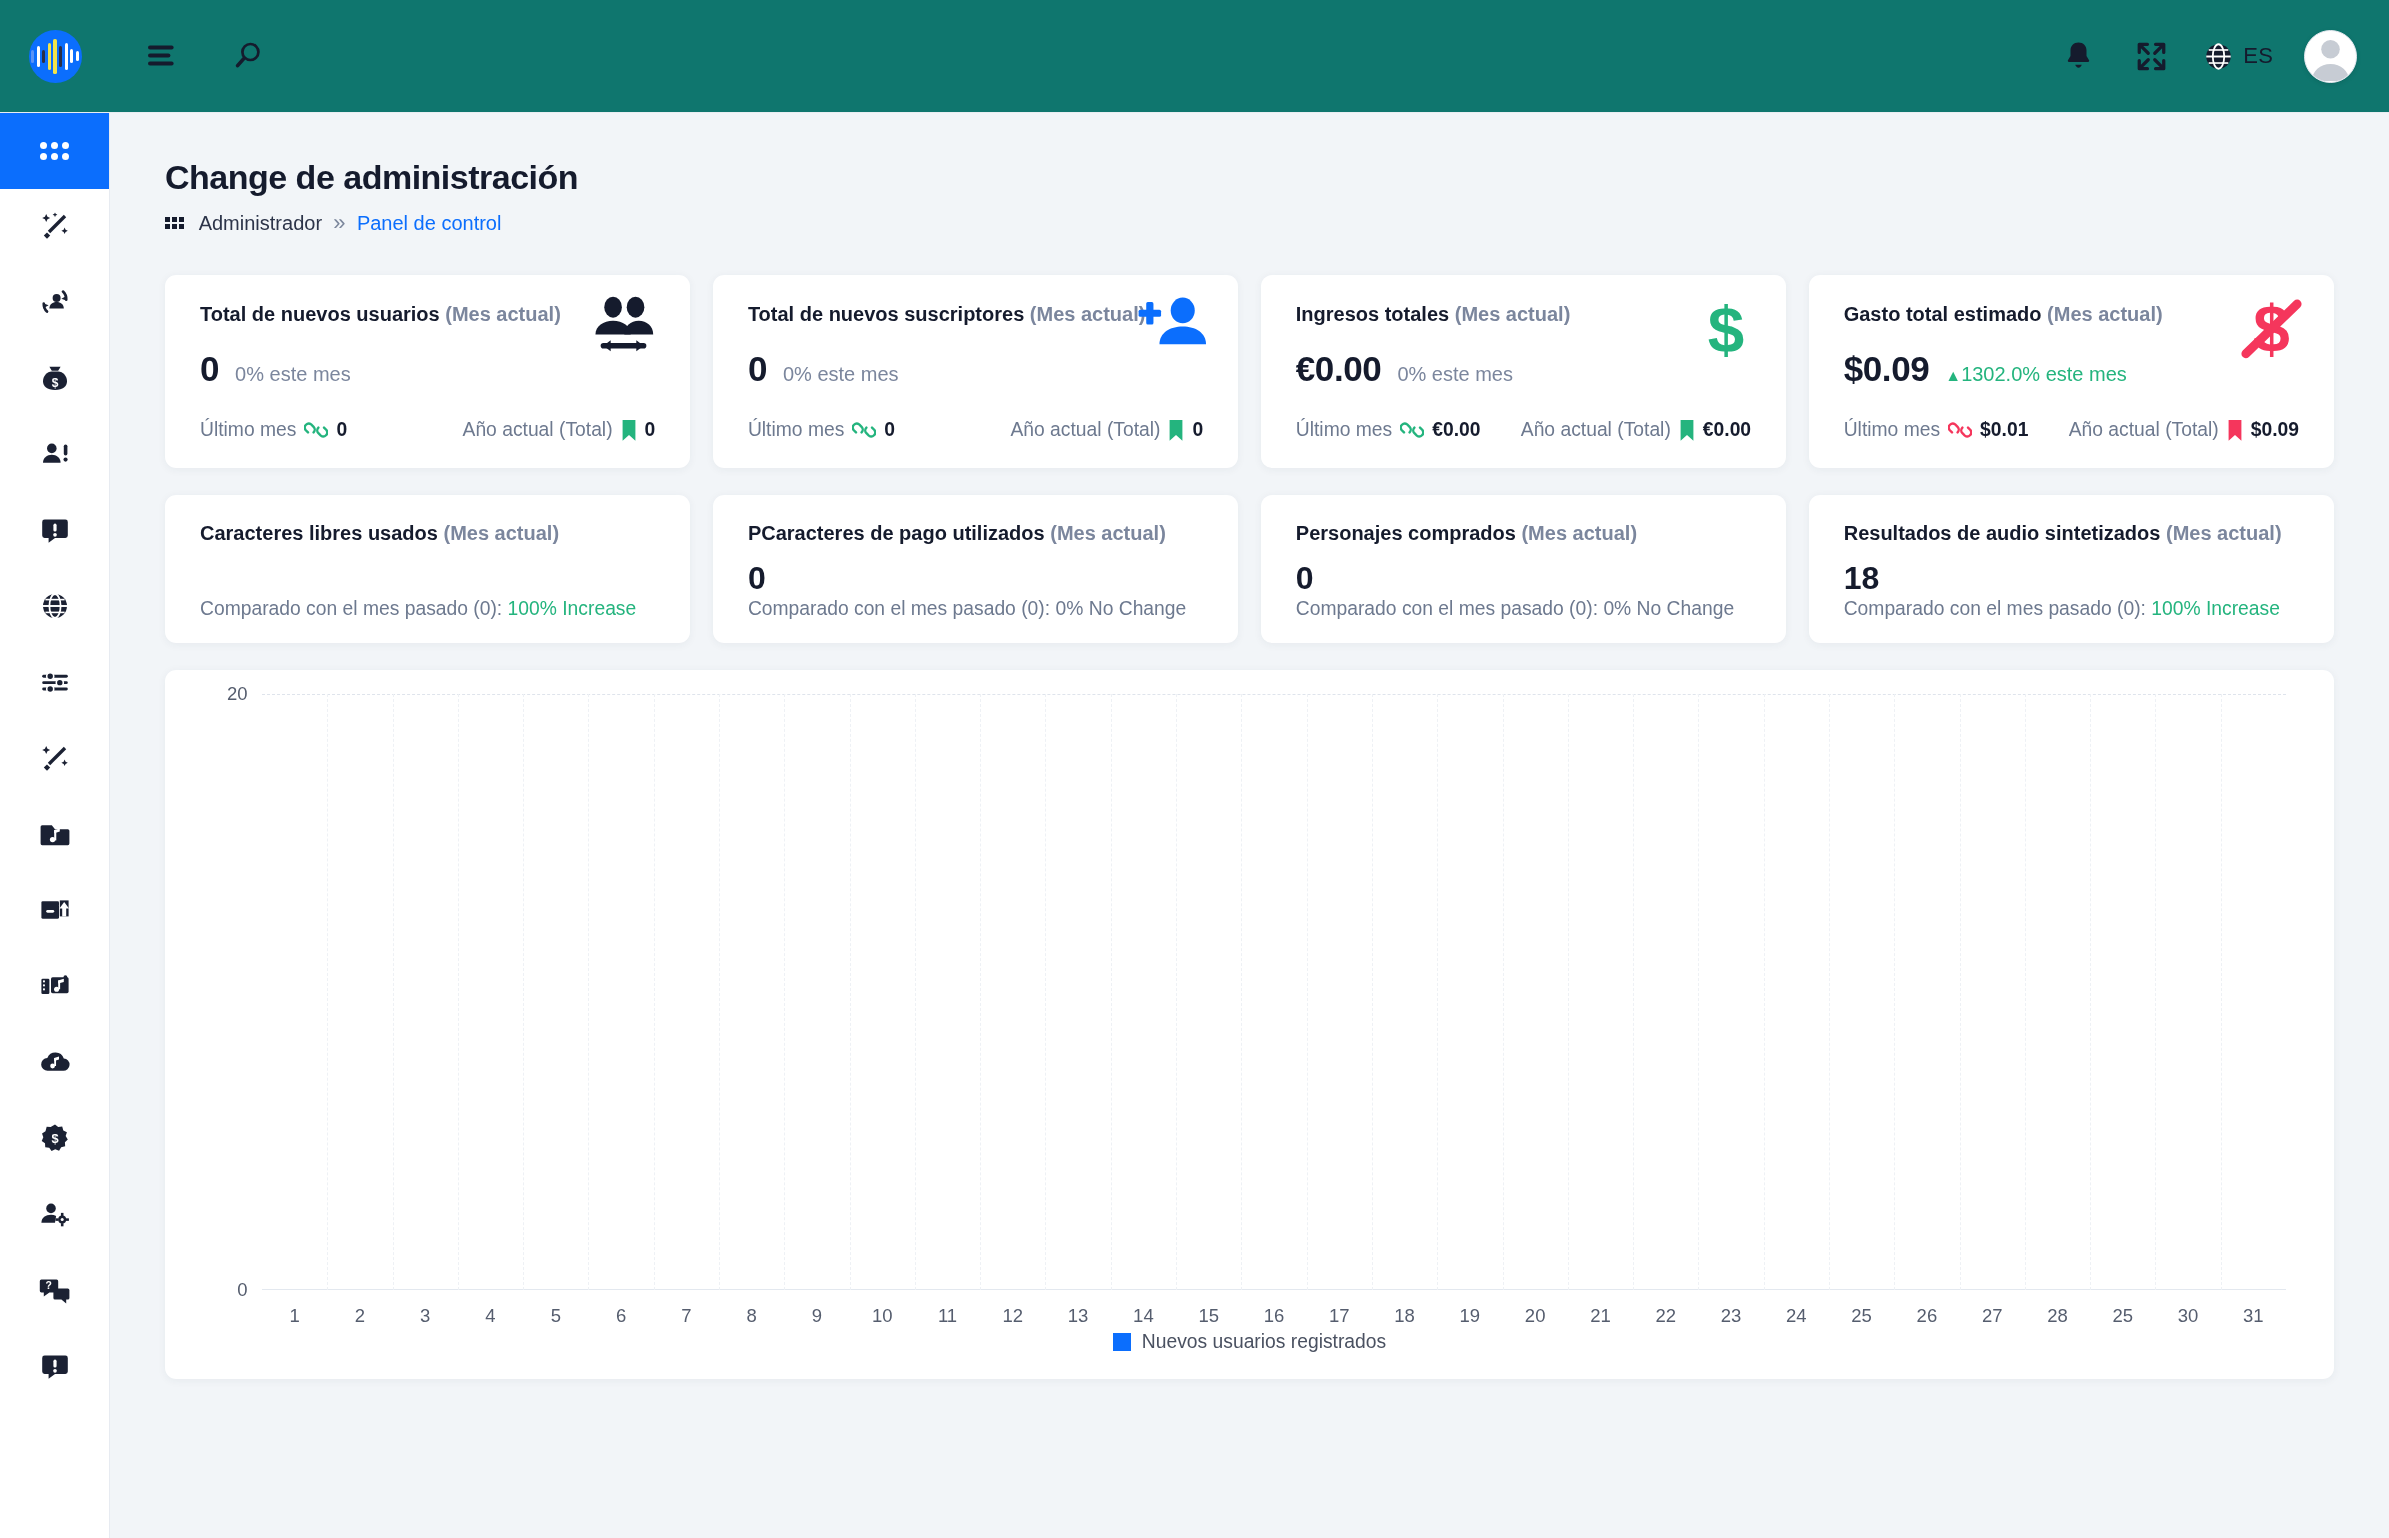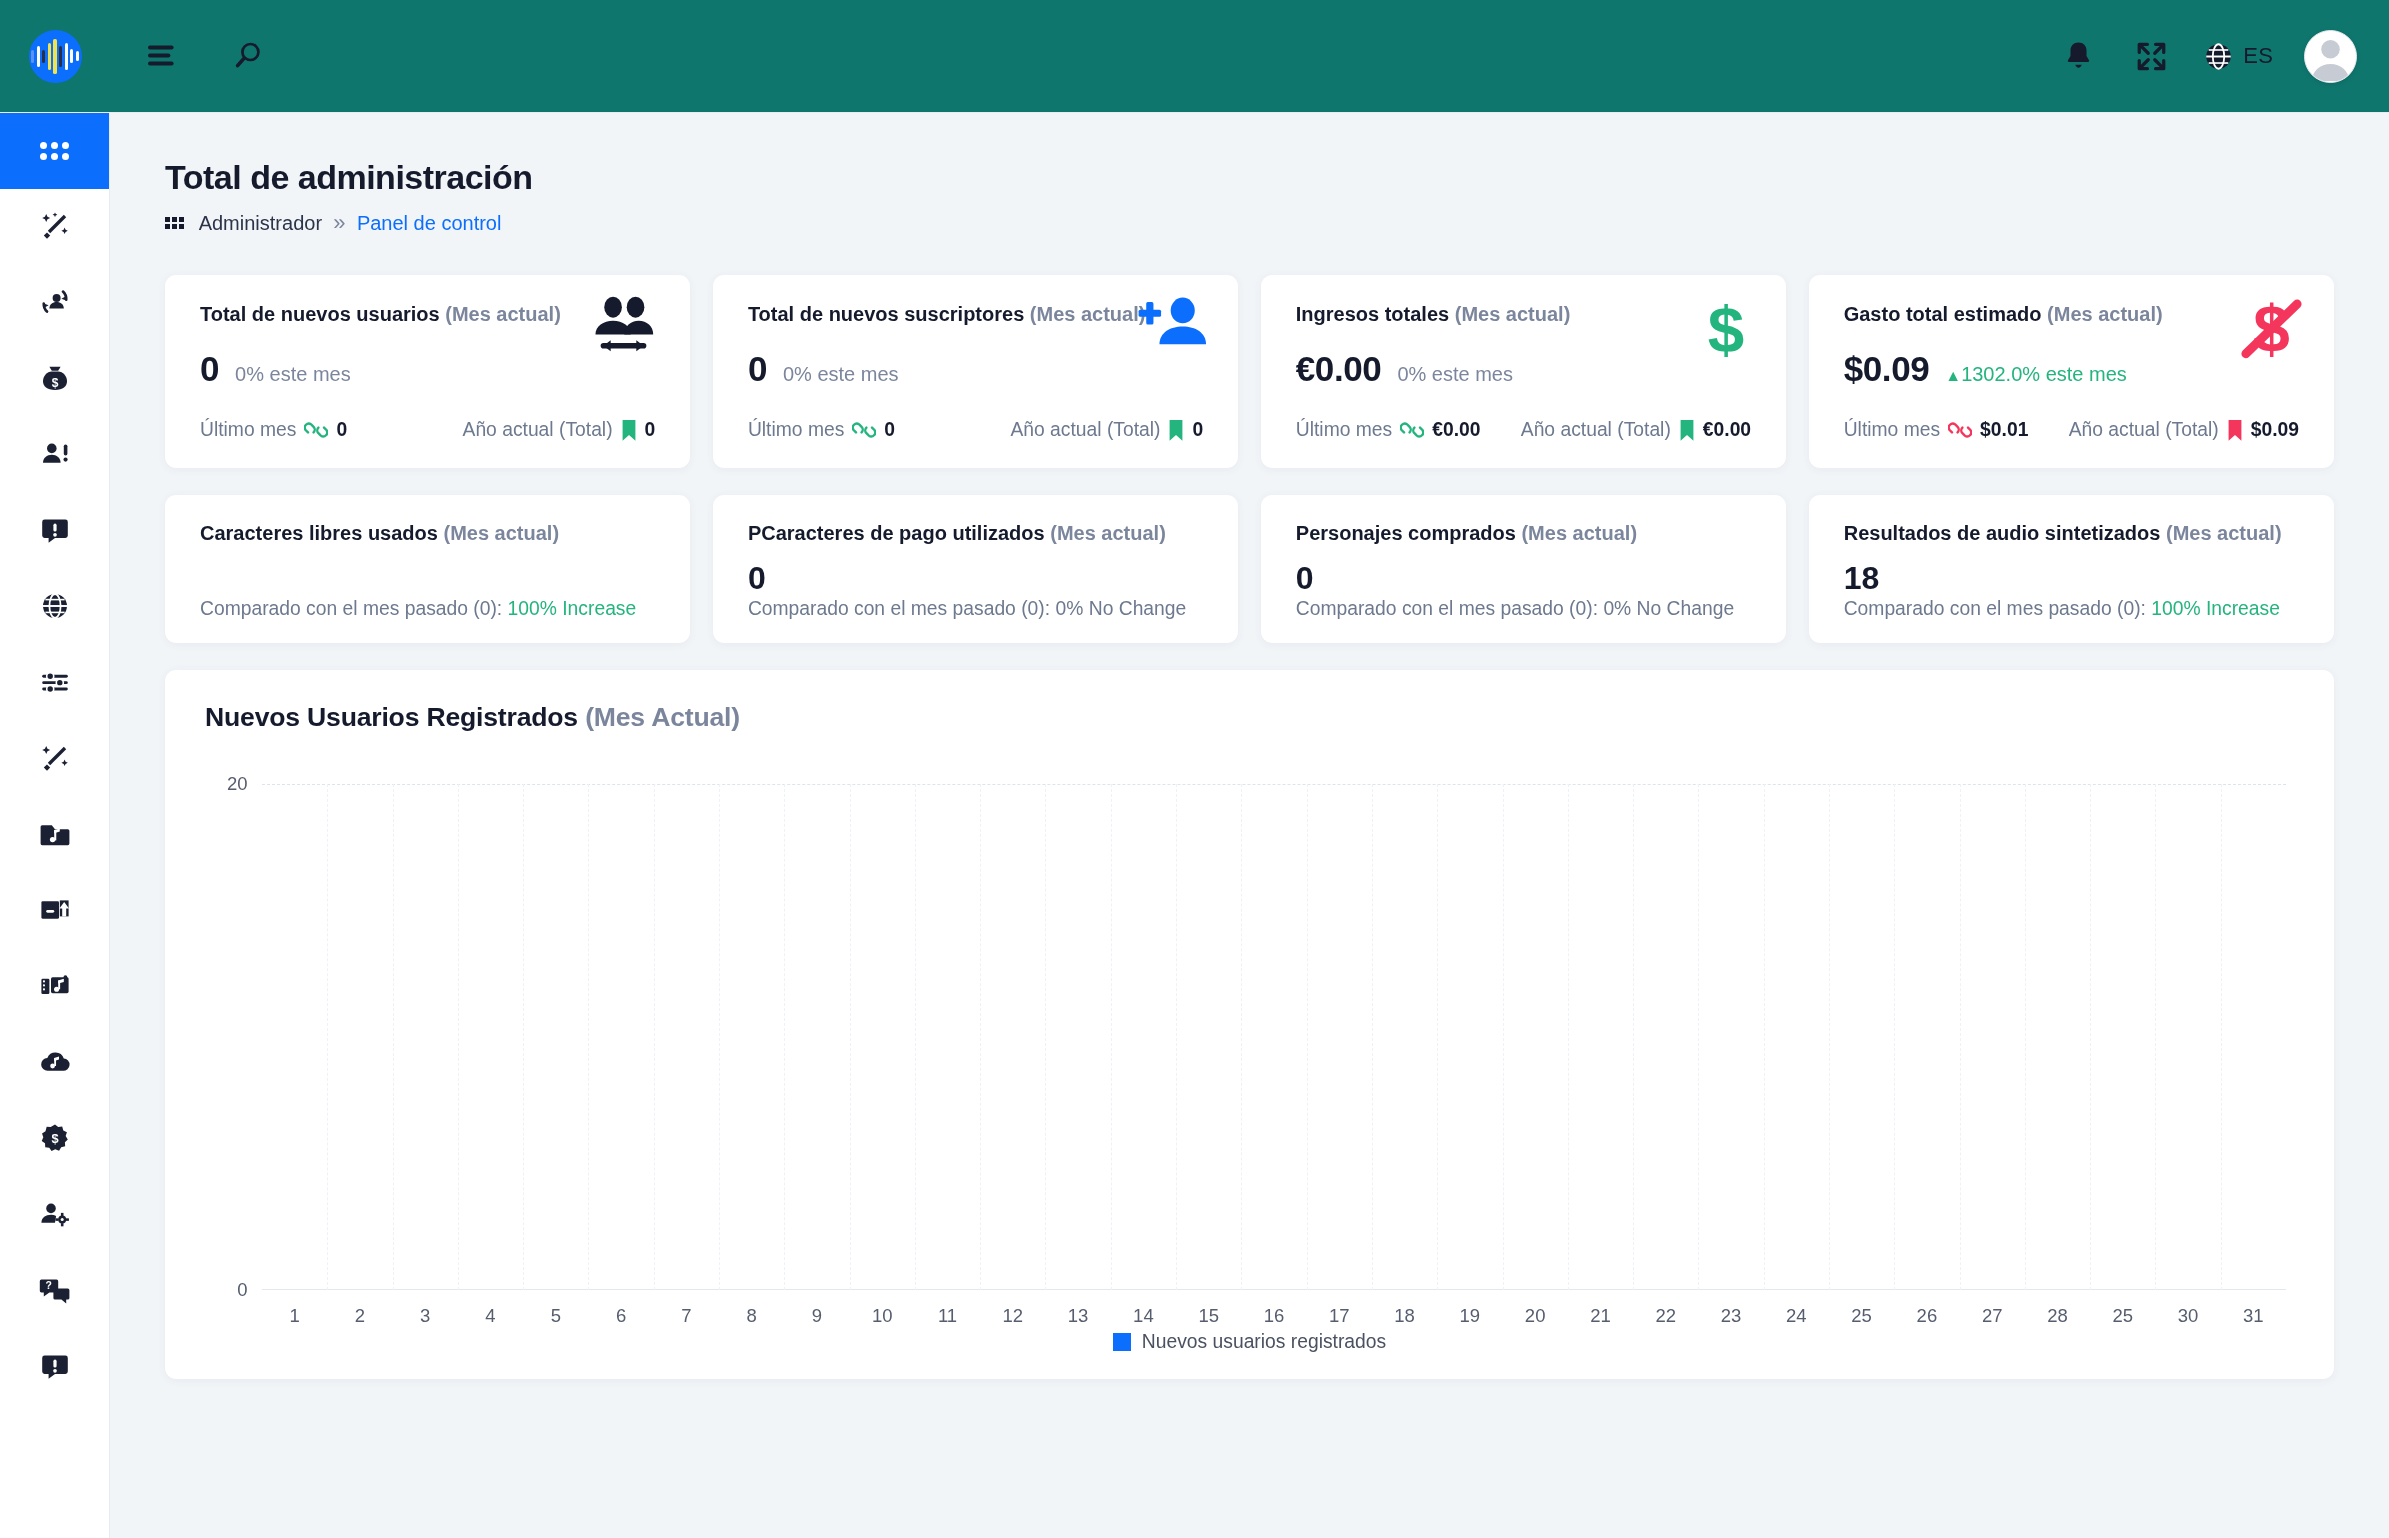--- a/index.html
+++ b/index.html
@@ -408,21 +408,21 @@
               <path d="M7 7h26a3 3 0 013 3v17a3 3 0 01-3 3H20l-8 6v-6H7a3 3 0 01-3-3V10a3 3 0 013-3z" fill="#1b2133"></path>
               <rect x="18" y="12" width="4" height="10" rx="2" fill="#ffffff"></rect>
               <circle cx="20" cy="26" r="2.3" fill="#ffffff"></circle>
             </svg>
         </span>
       </div>
     </div>
 
     <div class="main">
 
-      <div class="page-title">Total de administración</div>
+      <div class="page-title">Change de administración</div>
 
       <div class="breadcrumb">
         <span class="bc-dots">
           <span></span>
             <span></span>
             <span></span>
             <span></span>
             <span></span>
             <span></span>
         </span>
@@ -621,26 +621,20 @@
       <span class="muted">(Mes actual)</span>
     </div>
     <div class="card-big2">18</div>
     <div class="compare">
       <span>Comparado con el mes pasado (0): </span><span class="inc">100% Increase</span>
     </div>
           </div>
         </div>
 
       <div class="chart-card">
-        <div class="chart-head">
-          <div class="chart-title">
-            <span>Nuevos Usuarios Registrados</span>
-            <span class="muted">(Mes Actual)</span>
-          </div>
-        </div>
         <div class="chart-body">
           <div class="plot" id="plot">
               <div class="gridline" style="top: 0px;"></div>
               <div class="axis-base"></div>
               <div class="ylab" style="top: 0%;">20</div>
               <div class="ylab" style="top: 100%;">0</div>
               <div class="xlab" style="left: 1.6129%;">1</div>
               <div class="vgrid" style="left: 3.22581%;"></div>
               <div class="xlab" style="left: 4.83871%;">2</div>
               <div class="vgrid" style="left: 6.45161%;"></div>

